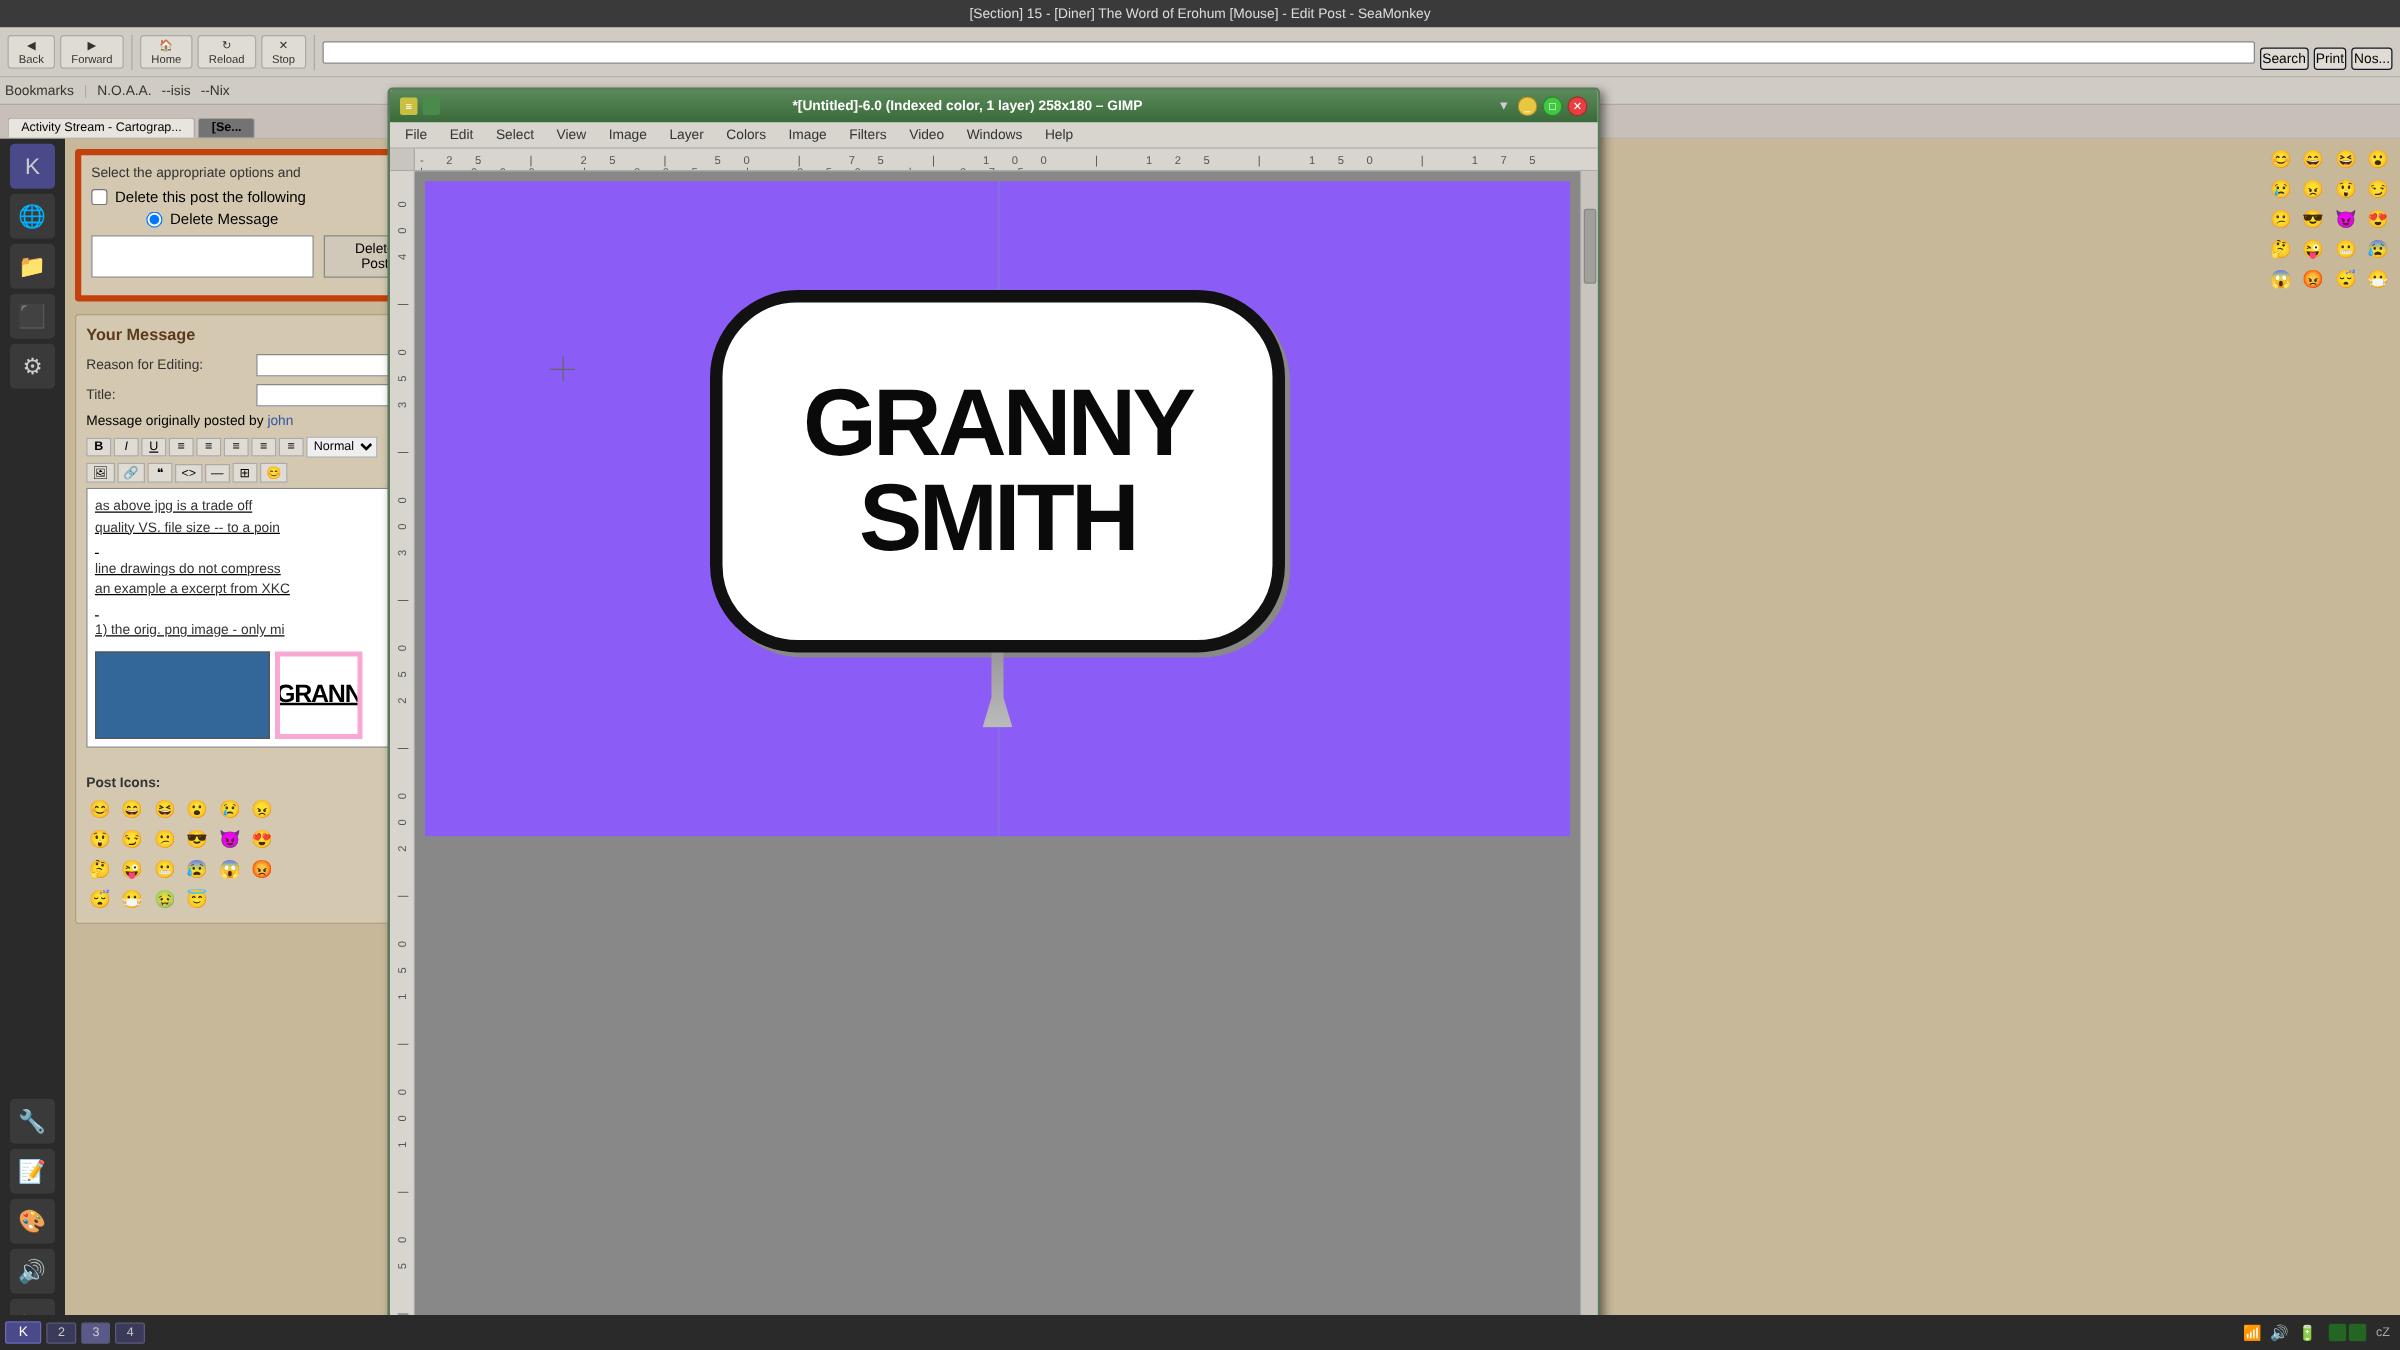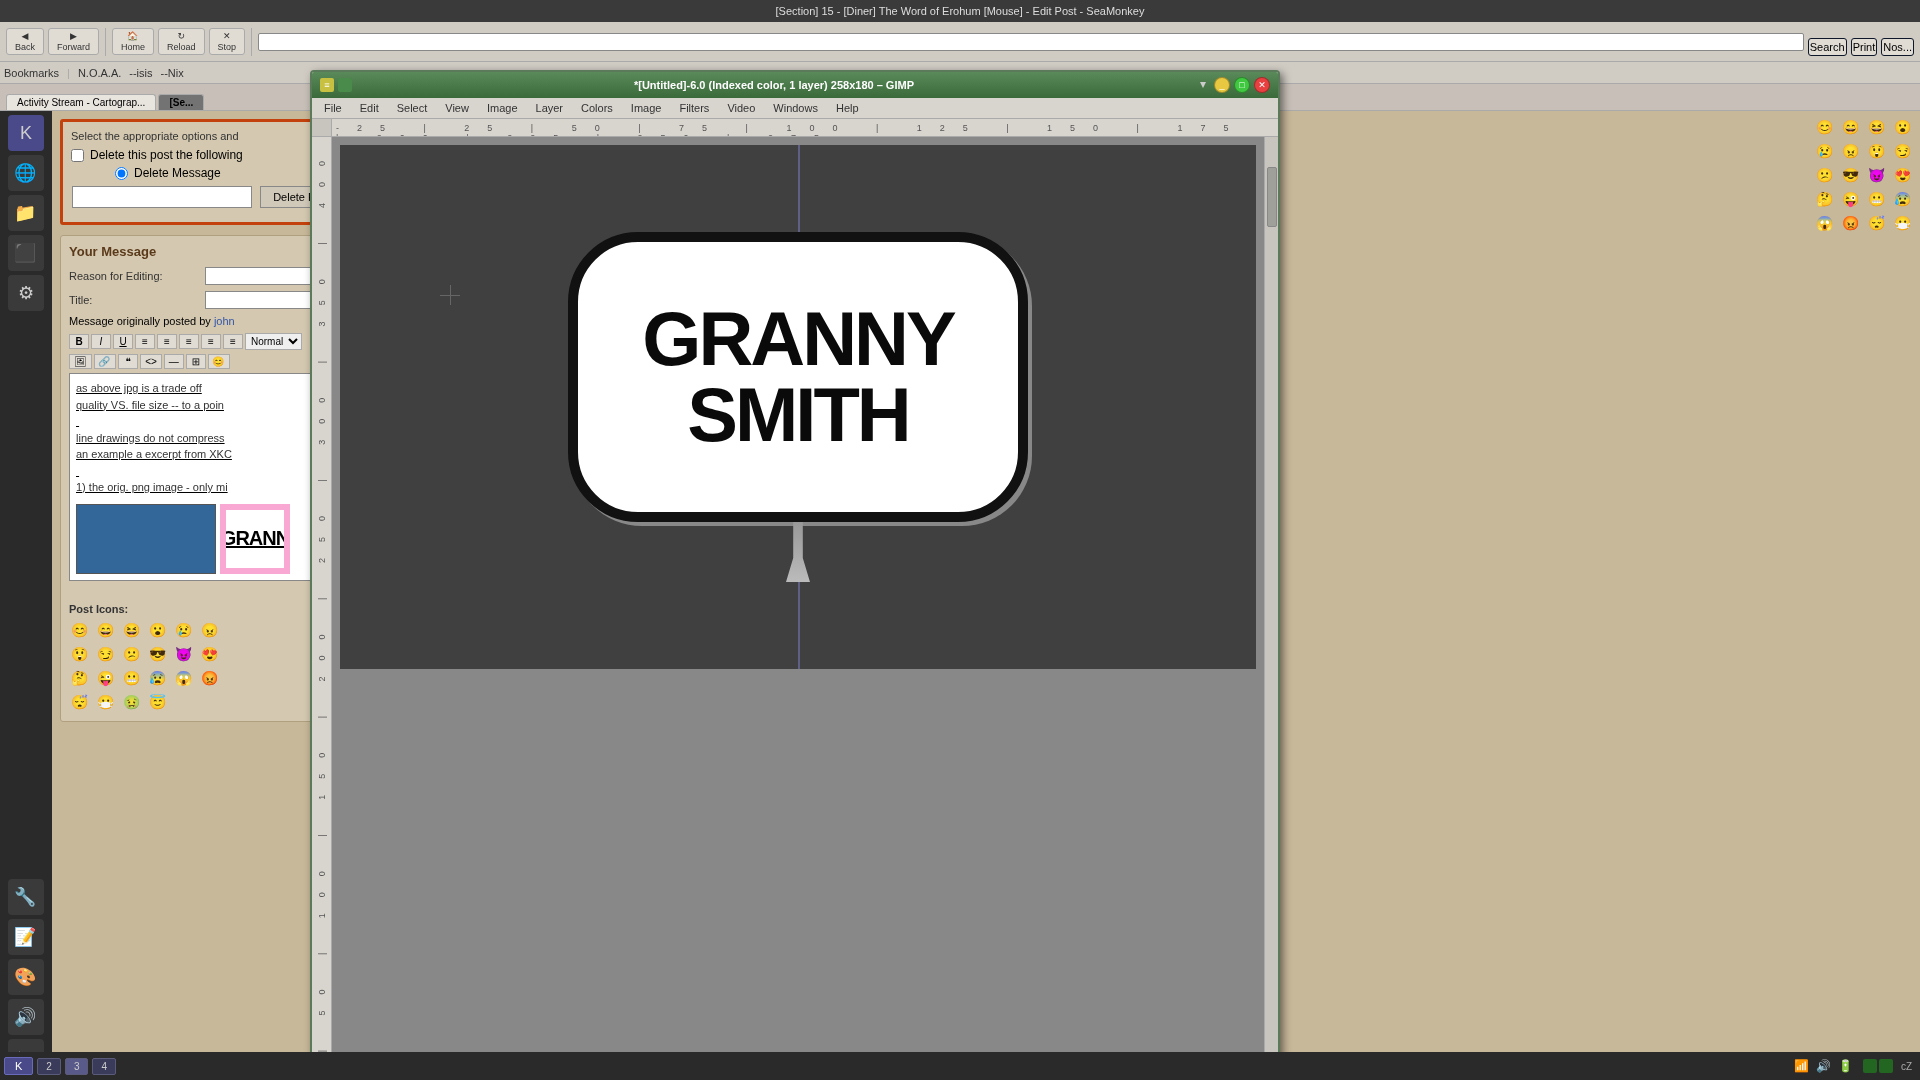--- a/index.html
+++ b/index.html
@@ -29,21 +29,21 @@
     .main-layout { display: flex; width: 100%; height: calc(1080px - 112px); }
 
     
     .kde-panel { width: 52px; background: #2a2a2a; display: flex; flex-direction: column; align-items: center; padding: 4px 0; gap: 4px; }
     .kde-icon { width: 36px; height: 36px; background: #3a3a3a; border-radius: 4px; display: flex; align-items: center; justify-content: center; cursor: pointer; color: #ccc; font-size: 18px; }
     .kde-icon.active { background: #4a4a8a; }
     .kde-spacer { flex: 1; }
 
     
     .forum-area { flex: 1; background: #c8b89a; padding: 8px; overflow-y: auto; }
-    .forum-panel { background: #d4c8b0; border: 3px solid #c2410c; border-radius: 3px; padding: 8px; margin-bottom: 8px; }
+    .forum-panel { background: #d4c8b0; border: 5px solid #c2410c; border-radius: 3px; padding: 8px; margin-bottom: 8px; }
     .delete-section { margin-bottom: 10px; }
     .checkbox-row { display: flex; align-items: center; gap: 6px; margin-bottom: 4px; }
     .checkbox-row input[type="checkbox"] { }
     .radio-row { display: flex; align-items: center; gap: 6px; margin-left: 16px; margin-bottom: 4px; padding-left: 28px; }
     .text-input-small { border: 1px solid #888; background: white; padding: 2px 4px; font-size: 11px; width: 180px; }
     .delete-post-btn { background: #d0c8b8; border: 1px solid #888; padding: 4px 12px; font-size: 11px; cursor: pointer; float: right; }
 
     .your-message { background: #d4c8b0; border: 1px solid #b0a080; border-radius: 3px; padding: 8px; }
     .your-message-title { font-size: 13px; font-weight: bold; color: #5a3a1a; margin-bottom: 8px; }
     .form-row { display: flex; align-items: center; gap: 6px; margin-bottom: 6px; }
@@ -237,21 +237,21 @@
         <div class="message-text">as above jpg is a trade off</div>
         <div class="message-text">quality VS. file size -- to a poin</div>
         <div class="message-text">&nbsp;</div>
         <div class="message-text">line drawings do not compress</div>
         <div class="message-text">an example a excerpt from XKC</div>
         <div class="message-text">&nbsp;</div>
         <div class="message-text">1) the orig. png image - only mi</div>
 
         <div style="display:flex; gap:4px; margin-top:8px;">
           <div style="width:140px; height:70px; background:#336699; border:1px solid #555;"></div>
-          <div style="width:70px; height:70px; background:#fff; border:6px solid #f9a8d4; display:flex; align-items:center; justify-content:center; font-size:8px; overflow:hidden;">
+          <div style="width:70px; height:70px; background:#fff; border:4px solid #f9a8d4; display:flex; align-items:center; justify-content:center; font-size:8px; overflow:hidden;">
             <span style="font-weight:bold; font-size:20px; letter-spacing:-1px;">GRANN</span>
           </div>
         </div>
       </div>
 
       <div class="post-icons-row">
         <div class="post-icons-label">Post Icons:</div>
         <div class="emoji-grid">
           <button class="emoji-btn">😊</button>
           <button class="emoji-btn">😄</button>
@@ -349,21 +349,21 @@
       <span style="font-size:9px; color:#555; letter-spacing:18px;">-25 | 25 | 50 | 75 | 100 | 125 | 150 | 175 | 200 | 225 | 250 | 275</span>
     </div>
   </div>
 
   <div class="canvas-with-scrollbar">
     <div class="gimp-ruler-v" style="font-size:9px; color:#555; padding-top:4px;">
       <div style="writing-mode:vertical-lr; transform:rotate(180deg); padding:4px; letter-spacing:16px; color:#555; font-size:9px;">0 | 50 | 100 | 150 | 200 | 250 | 300 | 350 | 400</div>
     </div>
     <div style="flex:1; position:relative; overflow:hidden; background:#888; min-height:540px;">
 
-      <div style="background:#404040; margin:8px; position:relative; height:524px; display:flex; align-items:center; justify-content:center;">
+      <div style="background:#8b5cf6; margin:8px; position:relative; height:524px; display:flex; align-items:center; justify-content:center;">
 
         <div style="position:absolute; top:0; left:50%; width:2px; height:100%; background:rgba(128,128,200,0.5);"></div>
 
         <div style="position:relative; display:flex; flex-direction:column; align-items:center;">
           <div style="width:460px; height:290px; border:10px solid #111; border-radius:70px 70px 70px 70px; display:flex; align-items:center; justify-content:center; flex-direction:column; background:white; position:relative; box-shadow:4px 4px 0 #888;">
 
             <div style="font-family:'Arial Black',Arial,sans-serif; font-size:76px; font-weight:900; color:#0a0a0a; line-height:1; letter-spacing:-3px; text-align:center;">GRANNY<br>SMITH</div>
           </div>
 
           <div style="width:24px; height:60px; background:linear-gradient(to bottom, #999, #bbb); clip-path:polygon(30% 0, 70% 0, 70% 60%, 100% 100%, 0% 100%, 30% 60%);"></div>

